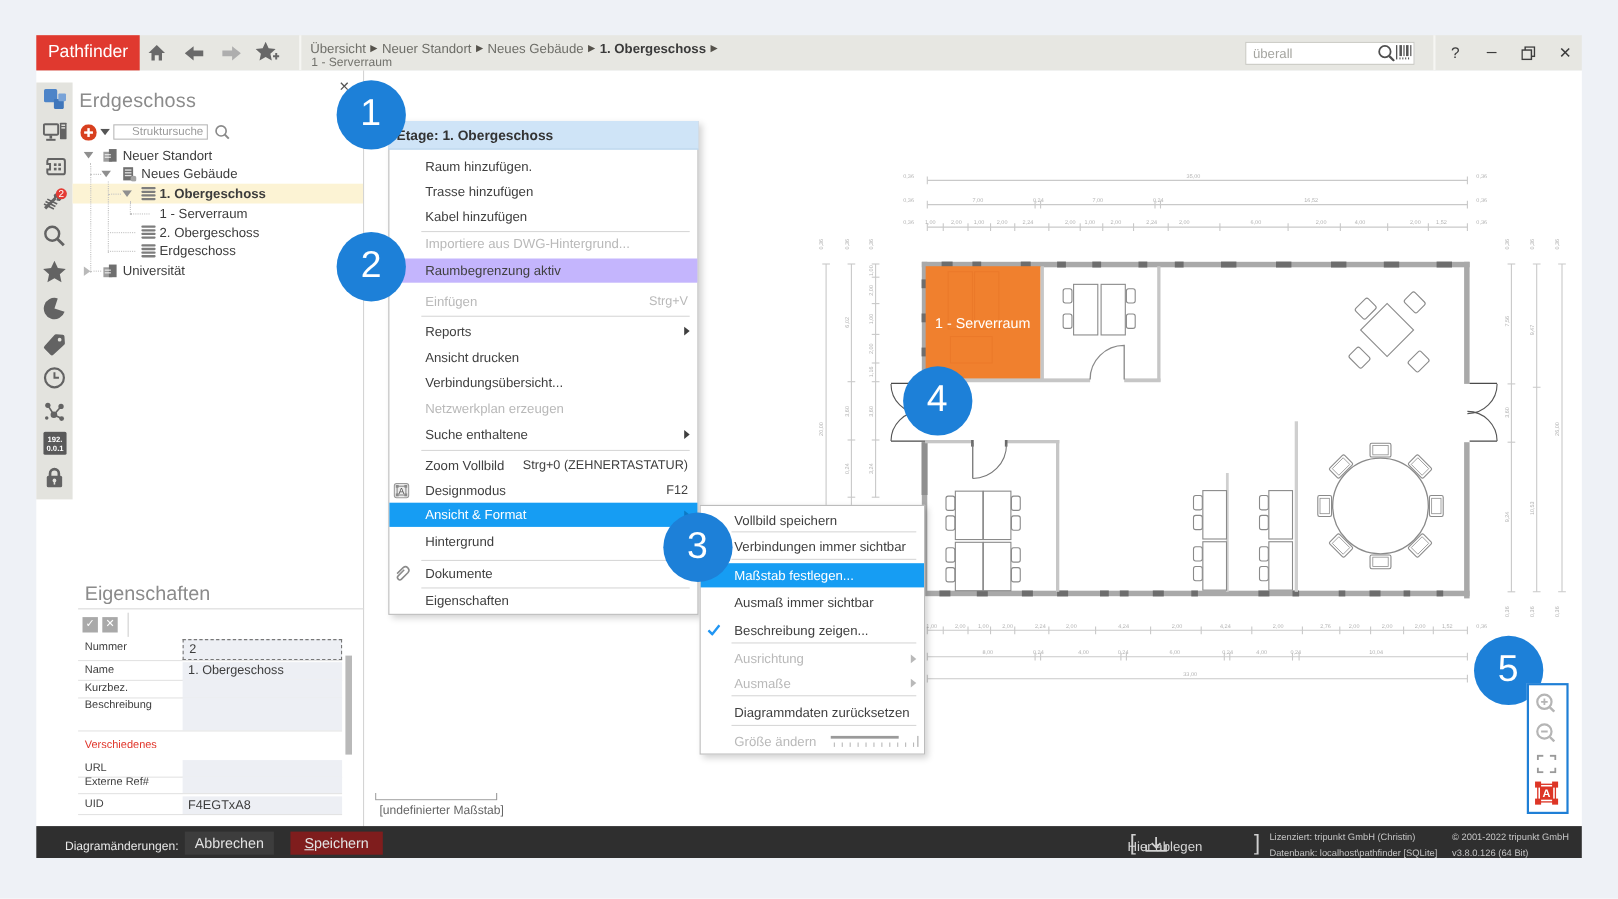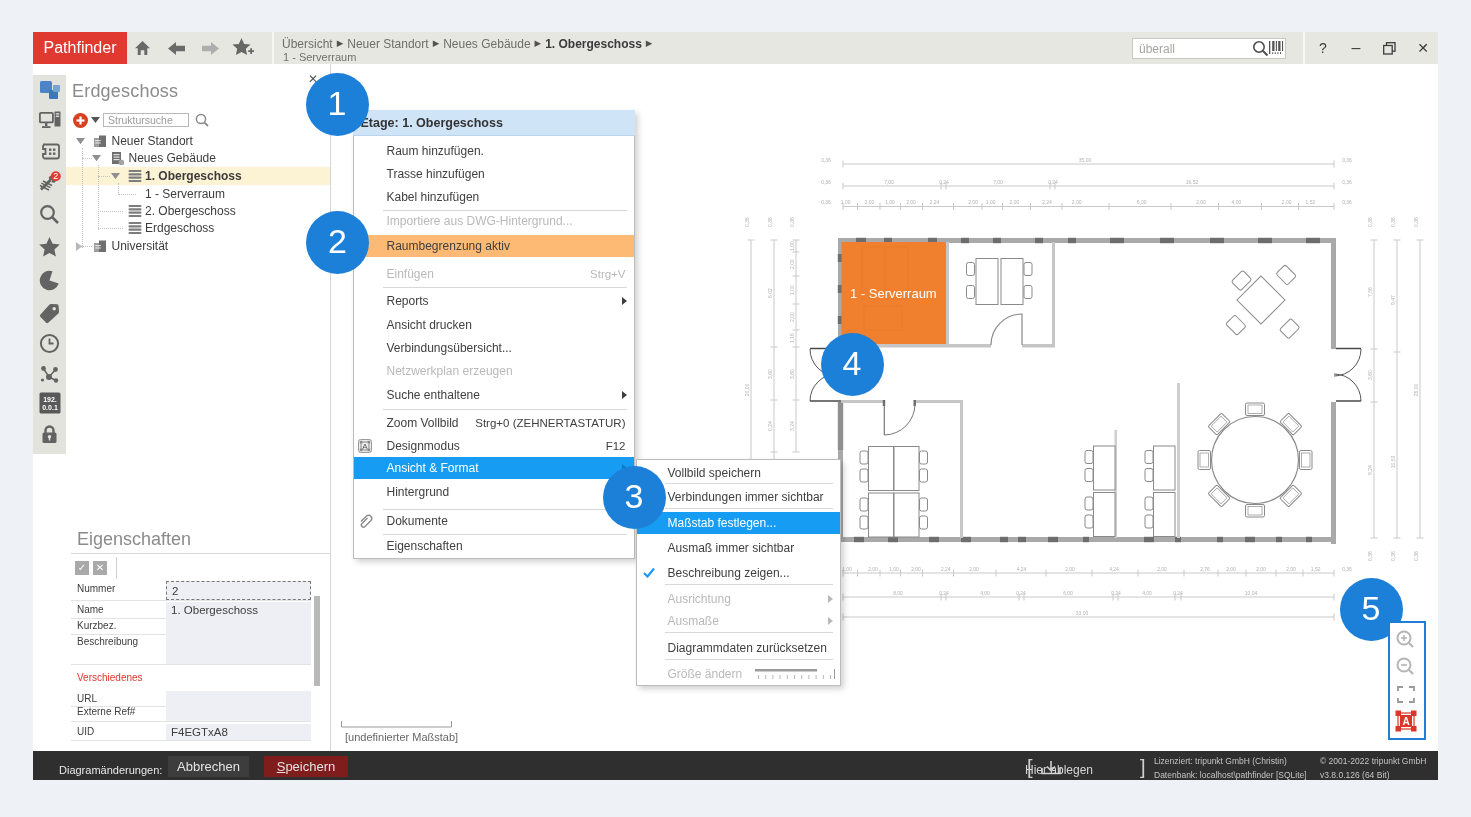--- a/index.html
+++ b/index.html
@@ -12,21 +12,21 @@
 .ar{color:#55524b;font-size:8.5px;position:relative;top:-2px;padding:0 4px}
 .bc2{position:absolute;left:283px;top:51px;font-size:11px;color:#72726c}
 .vsep{position:absolute;top:32px;width:2px;height:32px;background:#f6f6f3}
 .sbox{position:absolute;left:1132px;top:38px;width:154px;height:21px;background:#fff;border:1px solid #c9c9c3}
 .sbox span{position:absolute;left:6px;top:3px;font-size:12px;color:#a5a5a0}
 .winbtn{position:absolute;top:32px;height:32px;width:30px;text-align:center;color:#3c3c3c;font-size:14px;line-height:32px}
 .strip{position:absolute;left:33px;top:75px;width:33px;height:379px;background:#e3e3de}
 .pborder{position:absolute;left:330px;top:64px;width:1px;height:689px;background:#d4d4d4}
 .navtitle{position:absolute;left:72px;top:81px;font-size:18px;color:#8b8b8b;letter-spacing:.2px}
 .closex{position:absolute;left:308px;top:72px;font-size:12px;color:#555}
-.sinput{position:absolute;left:103px;top:113px;width:86px;height:14px;border:1px solid #b9b9b9;background:#fff;font-size:10.5px;color:#9b9b9b;padding-left:4px;line-height:12px}
+.sinput{position:absolute;left:103px;top:113px;width:86px;height:14px;border:1px solid #b9b9b9;background:#fff;font-size:10.5px;color:#9b9b9b;padding-left:16px;line-height:12px}
 .trow{position:absolute;font-size:12px;color:#3c3c3c;white-space:nowrap}
 .trsel{position:absolute;left:66px;top:167px;width:264px;height:18px;background:#fcf3d4}
 .dotv{position:absolute;width:1px;border-left:1px dotted #c3c3c3}
 .doth{position:absolute;height:1px;border-top:1px dotted #c3c3c3}
 .ptitle{position:absolute;left:77px;top:529px;font-size:18px;color:#8b8b8b}
 .prule{position:absolute;left:71px;top:553px;width:260px;height:1px;background:#d9d9d9}
 .pbtn{position:absolute;width:14px;height:14px;background:#a9a9a9;color:#fff;font-size:10px;line-height:14px;text-align:center}
 .pvsep{position:absolute;left:116px;top:557px;width:1px;height:22px;background:#cfcfcf}
 .prow{position:absolute;left:77px;font-size:10px;color:#3d3d3d;white-space:nowrap}
 .pval{position:absolute;left:166px;width:145px;background:#edeff4;font-size:11.5px;color:#3d3d3d;padding-left:5px;white-space:nowrap;overflow:hidden}
@@ -34,21 +34,21 @@
 .red{color:#e0352a;font-weight:normal}
 .pscroll{position:absolute;left:314px;top:596px;width:6px;height:90px;background:#b9b9b9}
 .menu{position:absolute;left:352.5px;top:109.5px;width:282px;height:449px;background:#fff;border:1px solid #bcbcbc;box-shadow:3px 3px 6px rgba(0,0,0,.18)}
 .mhead{position:absolute;left:352.5px;top:109.5px;width:282px;height:26px;background:#cfe4f7;border-bottom:1px solid #bad4eb;font-size:12.5px;font-weight:bold;color:#333;line-height:26px;padding-left:8px}
 .mi{position:absolute;left:353.5px;width:280px;height:22px;font-size:12px;color:#404040;line-height:22px;white-space:nowrap}
 .mi .t{position:absolute;left:33px}
 .mi .sc{position:absolute;right:8px;font-size:11.5px}
 .mi .arr{position:absolute;right:7px;top:7px;width:0;height:0;border-top:4px solid transparent;border-bottom:4px solid transparent;border-left:5px solid #3f3f3f}
 .dis{color:#b9b9b9 !important}
 .dis .arr{border-left-color:#b9b9b9}
-.hilite{background:#fdba74}
+.hilite{background:#c4b5fd}
 .bluehl{background:#169df3;color:#fff !important}
 .bluehl .arr{border-left-color:#0d79c4}
 .msep{position:absolute;left:383px;width:244px;height:1px;background:#d8d8d8}
 .menu2{position:absolute;left:635.5px;top:459px;width:205px;height:226.5px;background:#fff;border:1px solid #bcbcbc;box-shadow:3px 3px 6px rgba(0,0,0,.18)}
 .mi2{position:absolute;left:636.5px;width:203px;height:22px;font-size:12px;color:#404040;line-height:22px;white-space:nowrap}
 .mi2 .t{position:absolute;left:31px}
 .mi2 .arr{position:absolute;right:7px;top:7px;width:0;height:0;border-top:4px solid transparent;border-bottom:4px solid transparent;border-left:5px solid #b9b9b9}
 .m2sep{position:absolute;left:665px;width:168px;height:1px;background:#d8d8d8}
 .num{position:absolute;width:63px;height:63px;border-radius:50%;background:#1d80d8;color:#fff;font-size:34px;text-align:center;line-height:60px}
 .bbar{position:absolute;left:33px;top:751px;width:1405px;height:29px;background:#2f2f2f;color:#e6e6e6}

